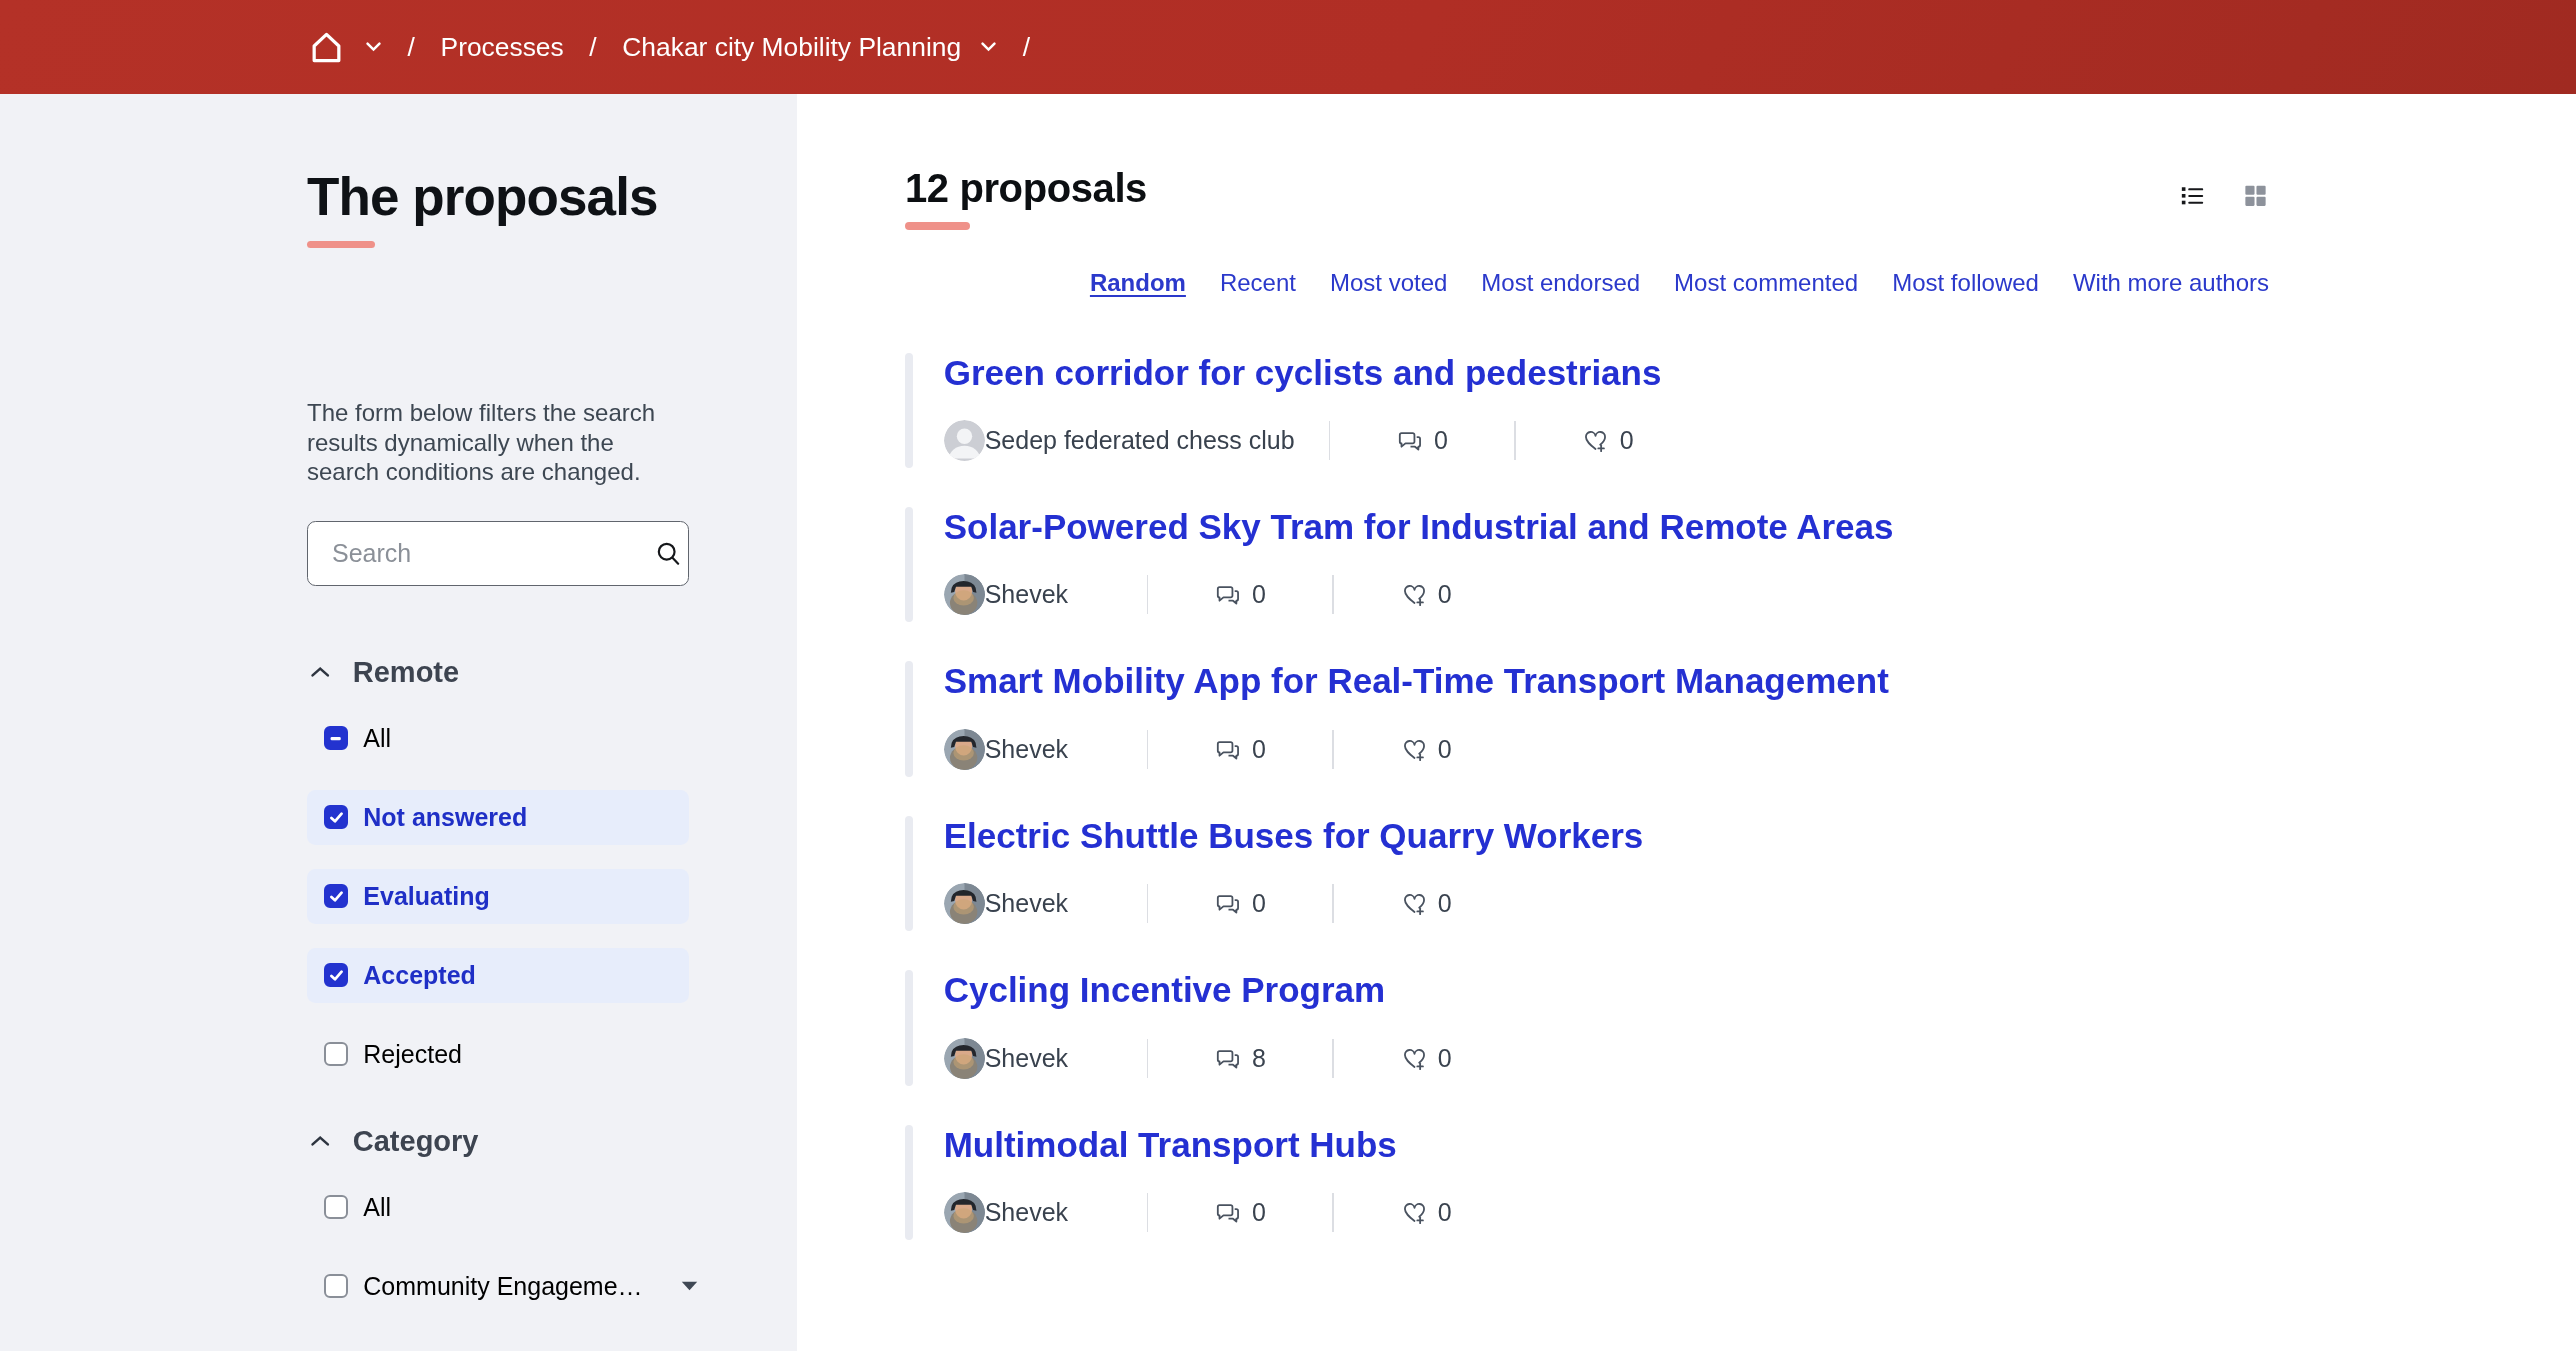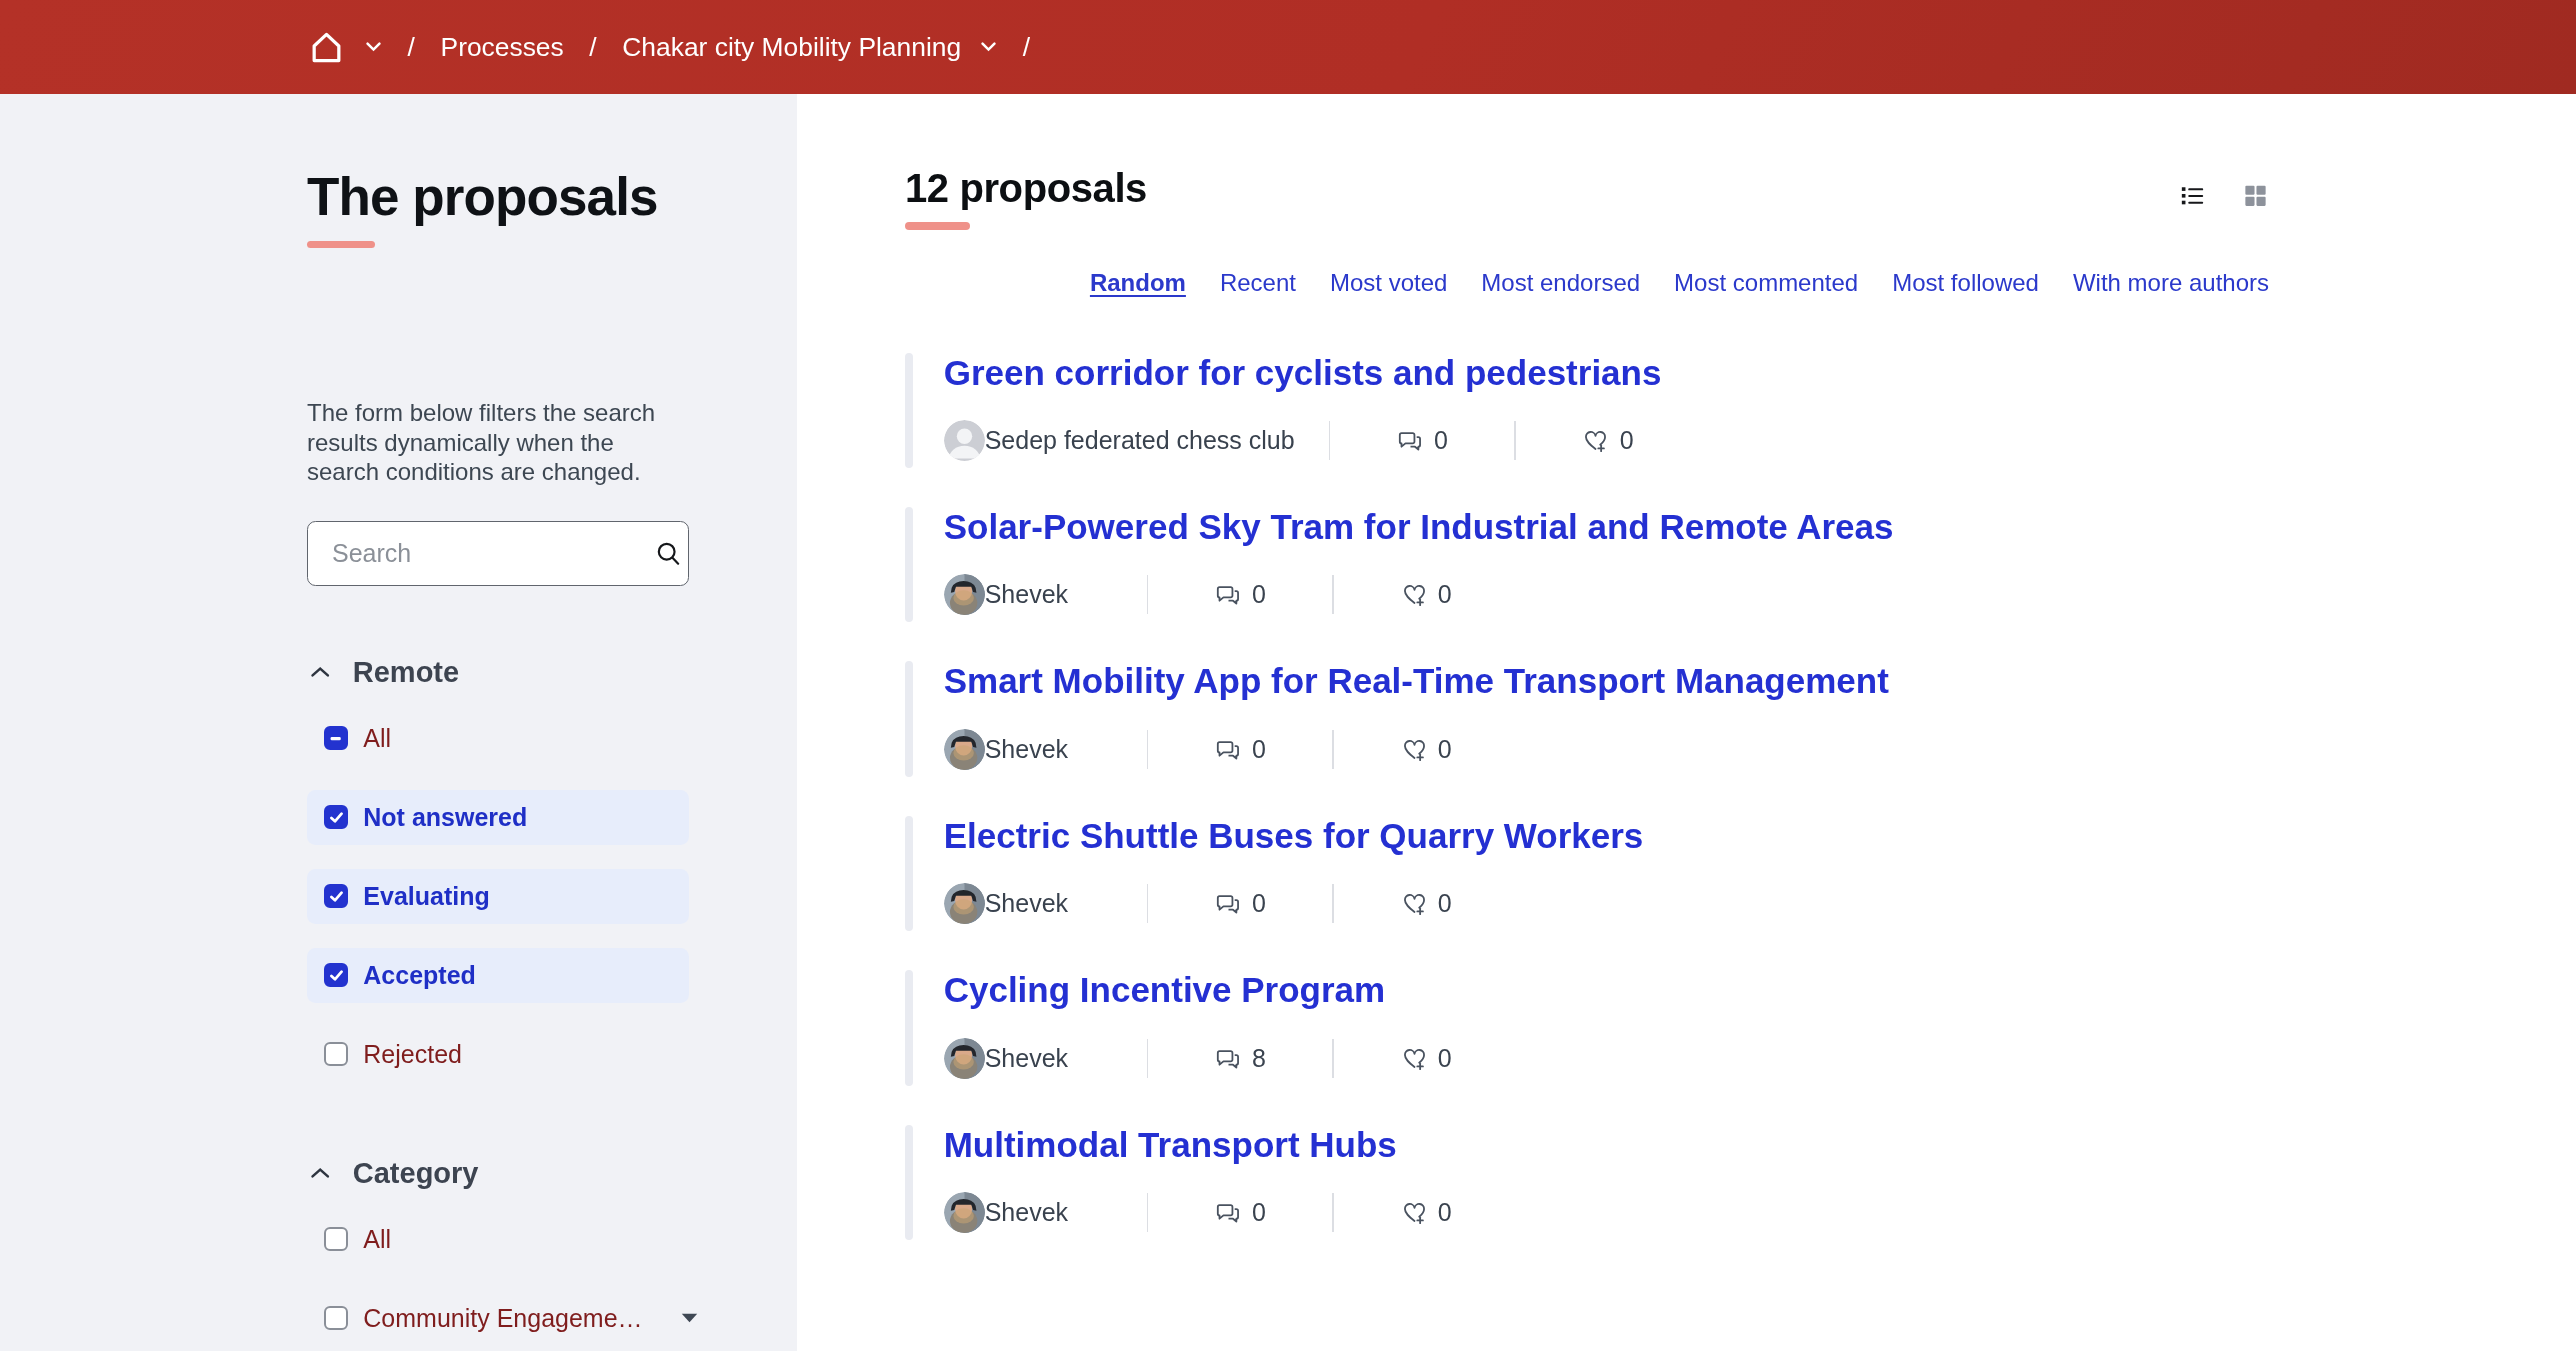--- a/index.html
+++ b/index.html
@@ -27,27 +27,27 @@
   .side-desc { margin-top:150px; width:385px; font-size:24px; line-height:1.23; color:#3d4752; }
   .searchbox { margin-top:34px; width:382px; height:65px; background:#ffffff;
     border:1.7px solid #60656d; border-radius:8.5px; display:flex; align-items:center; padding:0 20.4px 0 24px; }
   .searchbox input { flex:1; border:none; outline:none; font-size:25px; color:#ef4444;
     font-family:"Liberation Sans", sans-serif; background:transparent; }
   .searchbox input::placeholder { color:#8b9098; }
 
   .sec-head { display:flex; align-items:center; gap:22px; margin-left:3.4px; }
   .sec-head h2 { font-size:29px; font-weight:700; color:#3d4450; }
   .sec-status { margin-top:70px; }
-  .sec-category { margin-top:75px; }
+  .sec-category { margin-top:43px; }
 
   .check-row { display:flex; align-items:center; width:382px; height:55px;
     border-radius:8.5px; padding:0 15.3px 0 17px; margin-top:24px; cursor:pointer; }
   .check-row.first { margin-top:22px; }
   .check-row.hl { background:#e7edfb; }
-  .check-row .lbl { margin-left:15.3px; font-size:25px; color:#7f1d1d; white-space:nowrap;
+  .check-row .lbl { margin-left:15.3px; font-size:25px; color:#000000; white-space:nowrap;
     overflow:hidden; text-overflow:ellipsis; }
   .check-row.hl .lbl { color:#1f2fc6; font-weight:700; }
   .cbx { width:24px; height:24px; border-radius:6px; flex:none; display:flex;
     align-items:center; justify-content:center; background:#ffffff; border:2.6px solid #8a8f98; }
   .cbx.on, .cbx.ind { background:#2333cf; border-color:#2333cf; }
   .caret-wrap { margin-left:auto; display:flex; }
 
   
   .main { flex:1; padding:72px 307px 0 108px; background:#ffffff; }
   .main-head { display:flex; justify-content:space-between; align-items:flex-start; }

